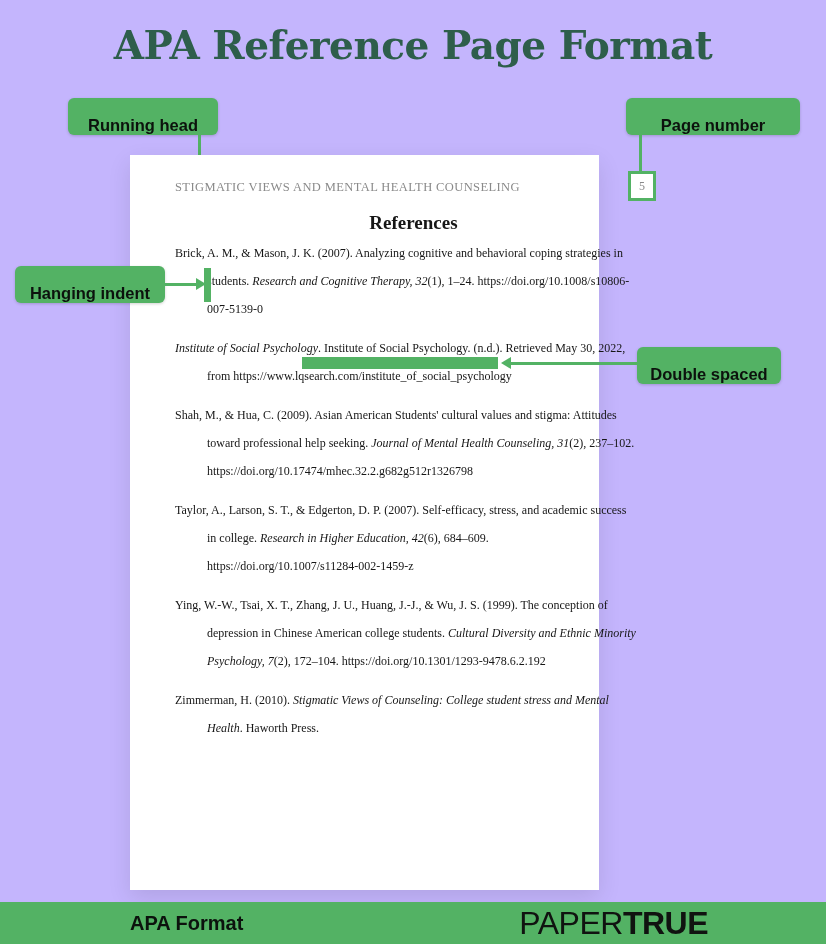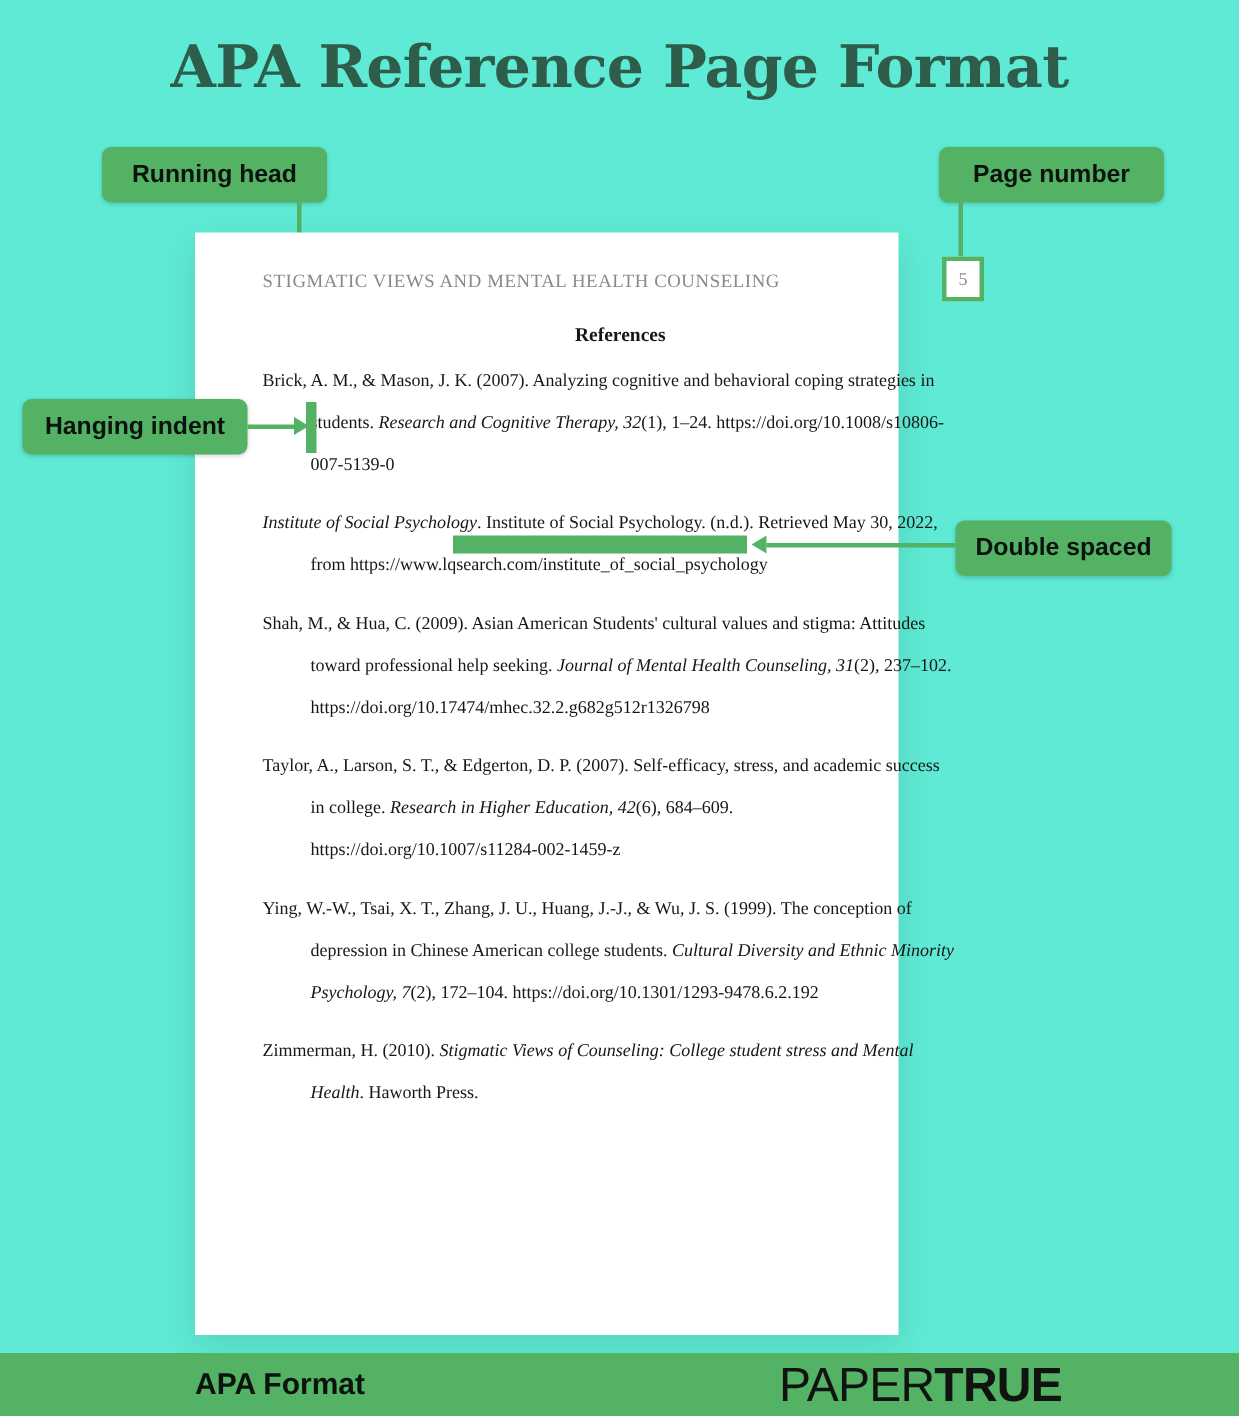--- a/index.html
+++ b/index.html
@@ -1,41 +1,41 @@
 <!DOCTYPE html>
 <html><head>
 <meta charset="utf-8">
 <style>
   * { box-sizing: border-box; margin: 0; padding: 0; }
   html, body { background: #ffffff; }
   .canvas {
     position: relative;
     width: 826px; height: 944px;
-    background: #5eead4;
+    background: #c4b5fd;
     overflow: hidden;
     font-family: "Liberation Sans", sans-serif;
   }
   .main-title {
     position: absolute; top: 22px; left: 0; width: 100%;
     text-align: center;
     font-family: "DejaVu Serif", serif;
     font-weight: 700; font-size: 39px; letter-spacing: -0.5px;
     color: #2e5e4b;
   }
   
   .callout {
     position: absolute;
     background: #53b264;
     border-radius: 6px;
-    display: flex; align-items: center; justify-content: center;
+    display: flex; align-items: flex-end; justify-content: center;
     font-weight: 700; font-size: 16.5px; color: #0c120d;
     box-shadow: 0 1px 3px rgba(0,0,0,0.18);
   }
   .co-running  { left: 68px;  top: 98px;  width: 150px; height: 37px; }
-  .co-pagenum  { left: 626px; top: 98px;  width: 150px; height: 37px; }
+  .co-pagenum  { left: 626px; top: 98px;  width: 174px; height: 37px; }
   .co-hanging  { left: 15px;  top: 266px; width: 150px; height: 37px; }
   .co-double   { left: 637px; top: 347px; width: 144px; height: 37px; }
   
   .v-line { position: absolute; width: 3px;  background: #53b264; }
   .h-line { position: absolute; height: 3px; background: #53b264; }
   .ah-down {
     position: absolute; width: 0; height: 0;
     border-left: 7px solid transparent; border-right: 7px solid transparent;
     border-top: 10px solid #53b264;
   }
@@ -65,21 +65,21 @@
     position: absolute; left: 498px; top: 16px;
     width: 28px; height: 30px;
     border: 3px solid #53b264; background: #ffffff;
     display: flex; align-items: center; justify-content: center;
     font-family: "Liberation Serif", serif; font-size: 12px; color: #8a8a8a;
   }
   .refs-heading {
     position: absolute; top: 215px; left: 130px; width: 567px;
     text-align: center; line-height: 16px;
     font-family: "Liberation Serif", serif;
-    font-weight: 700; font-size: 13px; color: #161616;
+    font-weight: 700; font-size: 19px; color: #161616;
   }
   .refs {
     position: absolute; left: 175px; top: 239px; width: 505px;
     font-family: "Liberation Serif", serif;
     font-size: 12px; color: #161616;
   }
   .ref { margin-bottom: 11px; }
   .ref-line { line-height: 28px; white-space: nowrap; }
   .ref-line.indent { padding-left: 32px; }
   .ref-line .it { font-style: italic; }

